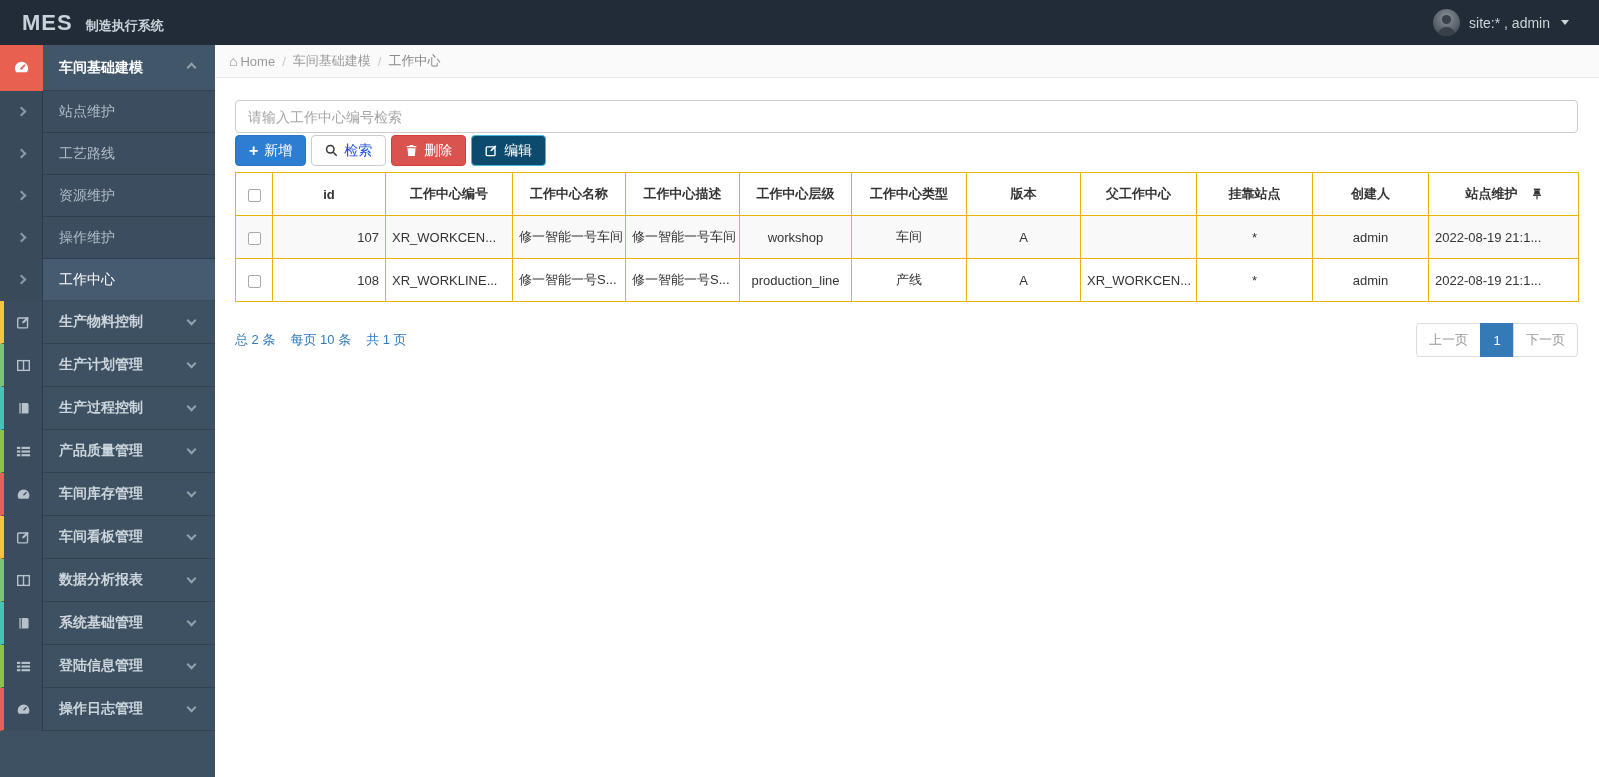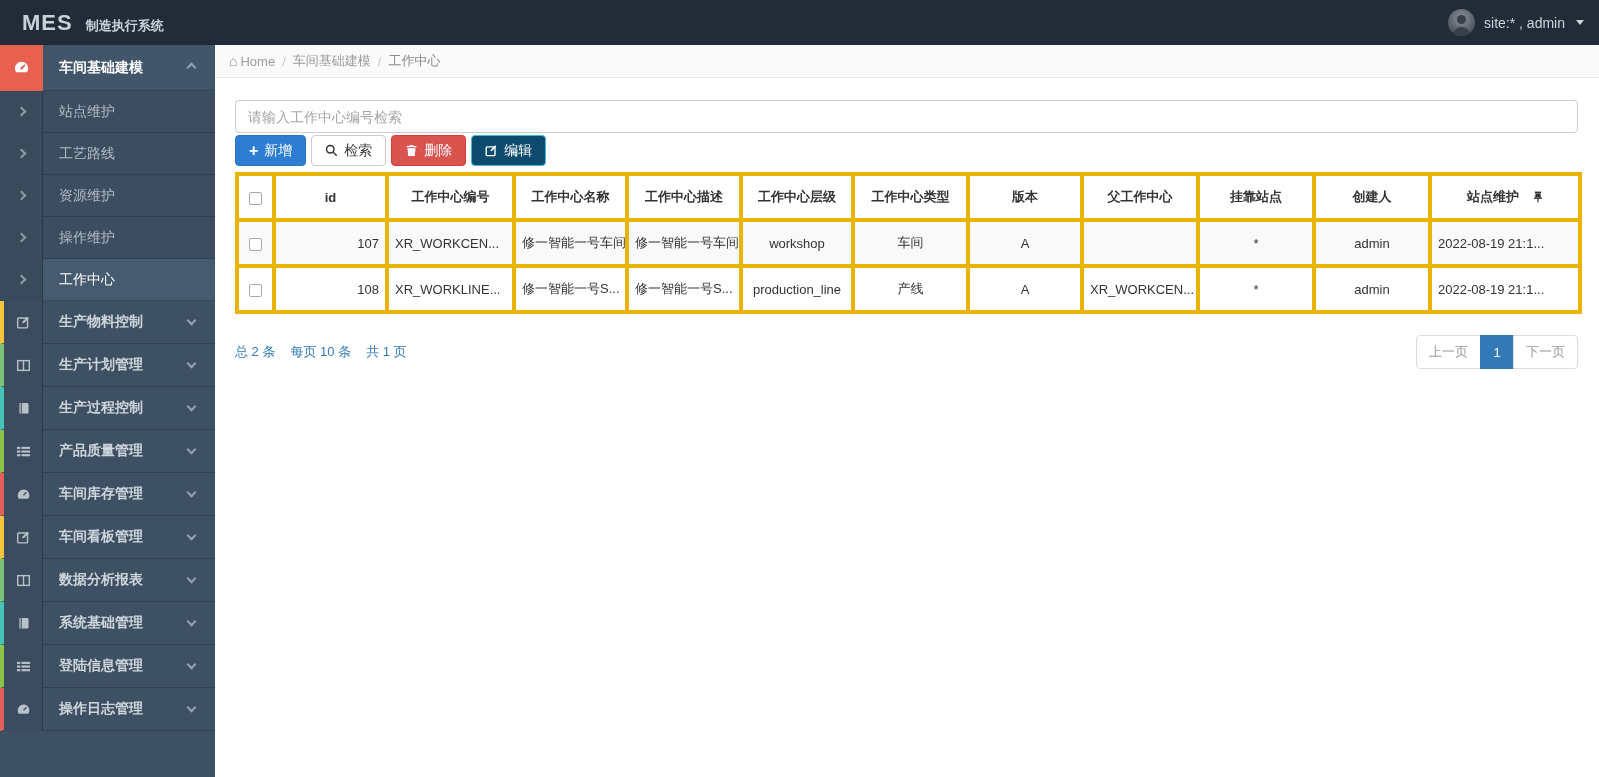--- a/index.html
+++ b/index.html
@@ -6,21 +6,21 @@
   html,body { width:1599px; height:777px; overflow:hidden; background:#fff;
     font-family:"Liberation Sans","DejaVu Sans",sans-serif; }
   .app { width:1599px; height:777px; display:flex; flex-direction:column; }
 
   
   .navbar { height:45px; background:#212c38; display:flex; align-items:center; flex:0 0 45px; }
   .logo { width:215px; padding-left:22px; display:flex; align-items:baseline; color:#c9d1d9; }
   .logo-mes { font-size:22px; font-weight:700; letter-spacing:1px; }
   .logo-suffix { font-size:13px; font-weight:700; margin-left:13px; }
   .nav-spacer { flex:1; }
-  .user-box { display:flex; align-items:center; gap:9px; padding-right:15px; color:#cdd4da; font-size:14px; cursor:pointer; }
+  .user-box { display:flex; align-items:center; gap:9px; padding-right:30px; color:#cdd4da; font-size:14px; cursor:pointer; }
   .avatar { width:27px; height:27px; border-radius:50%; background:radial-gradient(circle at 50% 35%, #8d949c 0%, #555d66 60%, #3a414a 100%); position:relative; overflow:hidden; }
   .avatar svg { position:absolute; left:0; top:0; }
   .caret { width:0; height:0; border-left:4px solid transparent; border-right:4px solid transparent; border-top:5px solid #cdd4da; margin-left:2px; }
 
   
   .main { flex:1; display:flex; min-height:0; }
 
   
   .sidebar { width:215px; flex:0 0 215px; background:#3e5162; overflow:hidden; }
   .grp-active { height:46px; display:flex; align-items:center; background:#42566a; border-bottom:1px solid rgba(0,0,0,.22); cursor:pointer; }
@@ -47,27 +47,27 @@
   .bc-sep { color:#c9c9c9; margin:0 7px; }
   .bc-current { color:#8a8a8a; }
 
   .content-pad { padding:22px 21px 0 20px; }
   .search-input { width:100%; height:33px; border:1px solid #ccc; border-radius:4px; padding:6px 12px; font-size:14px; color:#333; outline:none; font-family:inherit; }
   .search-input::placeholder { color:#a5a5a5; }
 
   .btn-row { display:flex; gap:5px; margin-top:2px; }
   .btn { height:31px; display:inline-flex; align-items:center; gap:6px; padding:0 13px; font-size:14px; border-radius:4px; border:1px solid transparent; cursor:pointer; font-family:inherit; }
   .btn-primary { background:#2d7ed3; border-color:#2a74c2; color:#fff; }
-  .btn-default { background:#fff; border-color:#ccc; color:#404040; }
+  .btn-default { background:#fff; border-color:#ccc; color:#1d4ed8; }
   .btn-danger { background:#d9534f; border-color:#d43f3a; color:#fff; }
   .btn-info { background:#0c4a6e; border-color:#46b8da; color:#fff; }
   .plus-glyph { font-weight:700; font-size:16px; line-height:1; }
 
   table.grid { border-collapse:collapse; table-layout:fixed; margin-top:6px; width:1343px; font-size:13px; color:#333; }
-  .grid th, .grid td { border:4px solid #eab308; height:33px; padding:12px 6px; overflow:hidden; white-space:nowrap; }
+  .grid th, .grid td { border:1px solid #eab308; height:33px; padding:12px 6px; overflow:hidden; white-space:nowrap; }
   .grid th { font-weight:700; text-align:center; background:#fff; }
   .grid tr.striped td { background:#f9f9f9; }
   .td-c { text-align:center; }
   .td-l { text-align:left; padding-left:8px; }
   .td-r { text-align:right; padding-right:25px; }
   .grid .chk { width:13px; height:13px; appearance:none; -webkit-appearance:none; border:1px solid #a9a9a9; border-radius:2px; background:#fff; vertical-align:middle; cursor:pointer; }
   .pin-wrap { display:inline-flex; align-items:center; gap:14px; }
   .pin-wrap svg { cursor:pointer; }
 
   .pag-row { margin-top:21px; width:1343px; display:flex; align-items:center; justify-content:space-between; }

